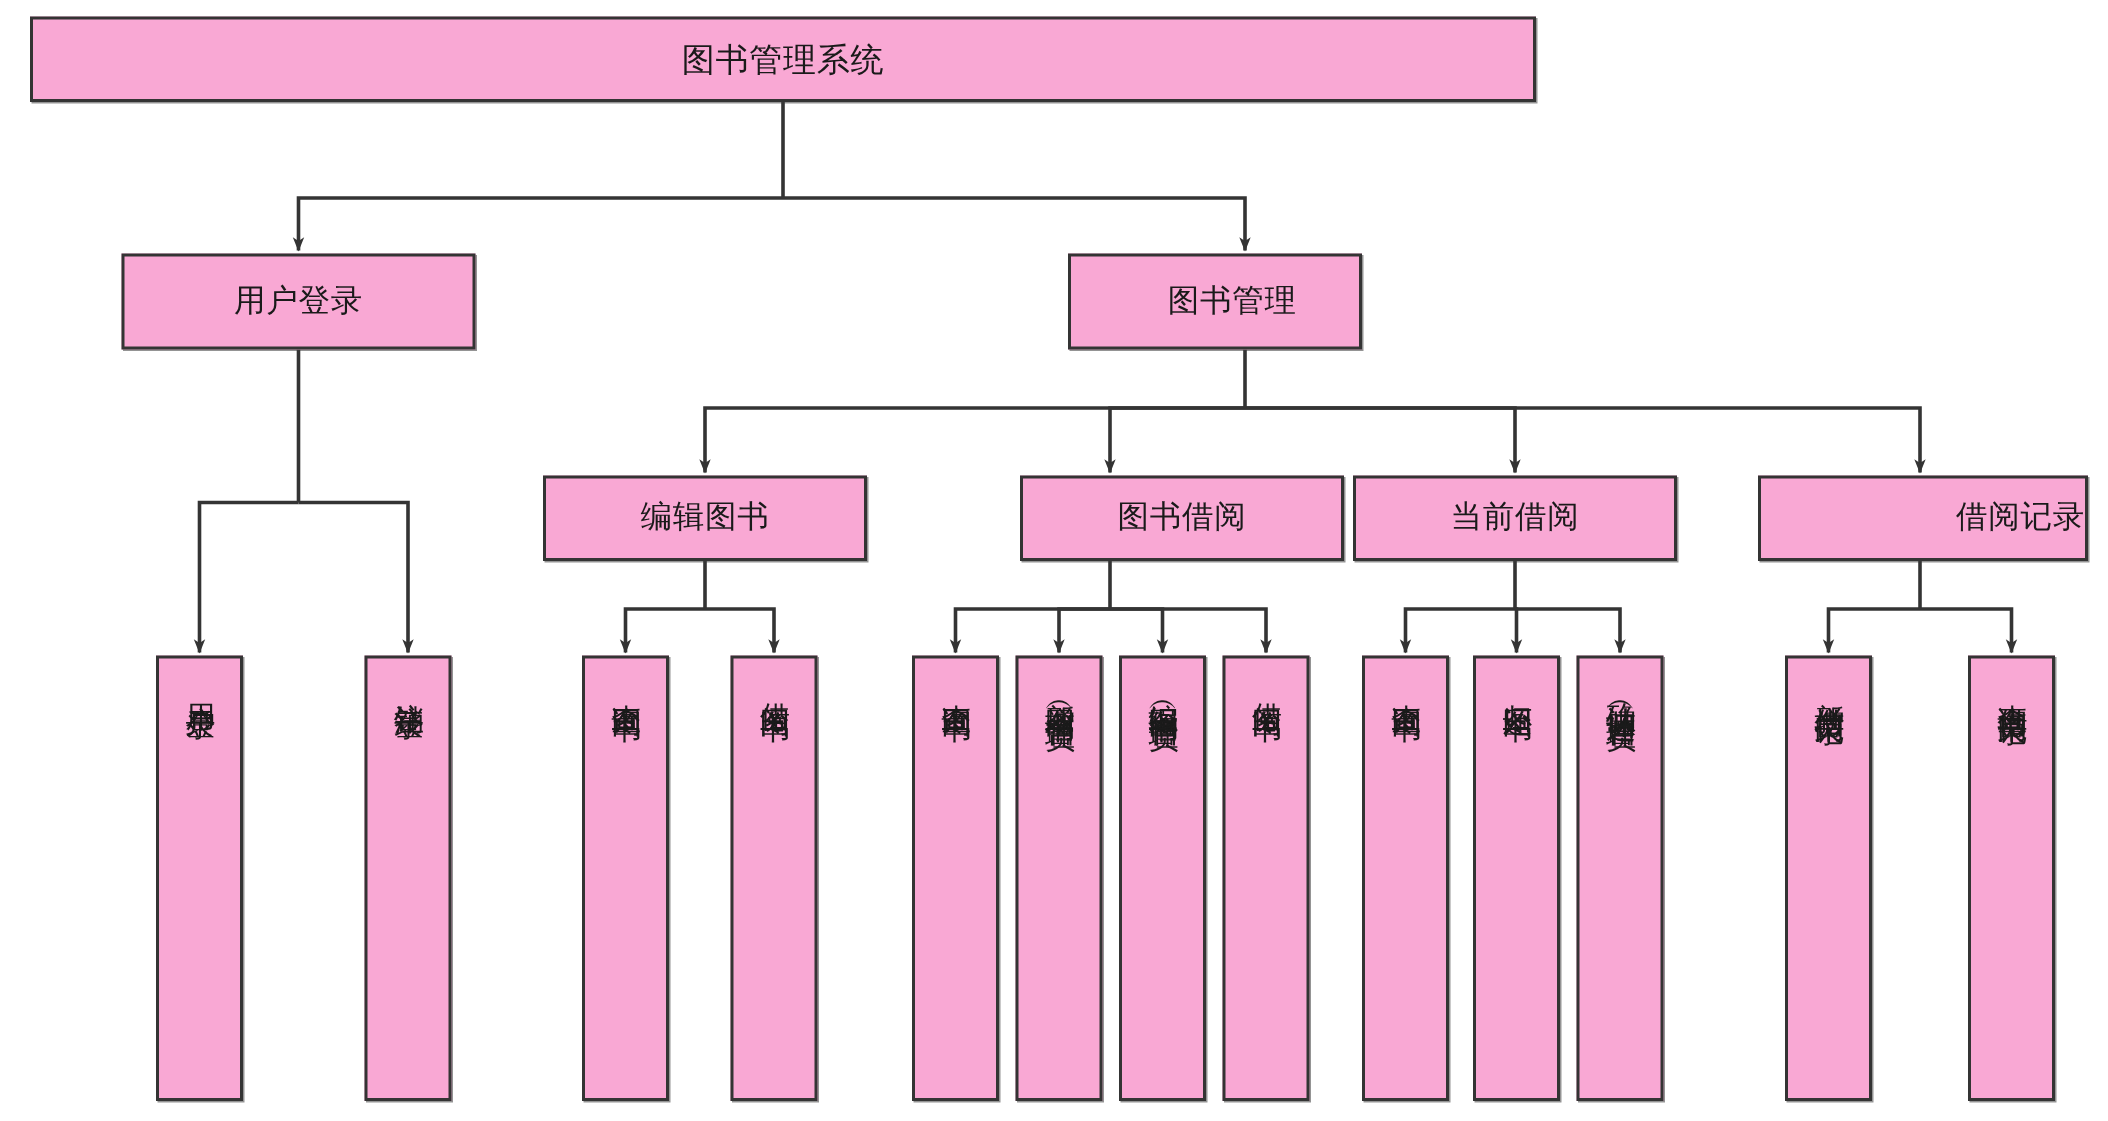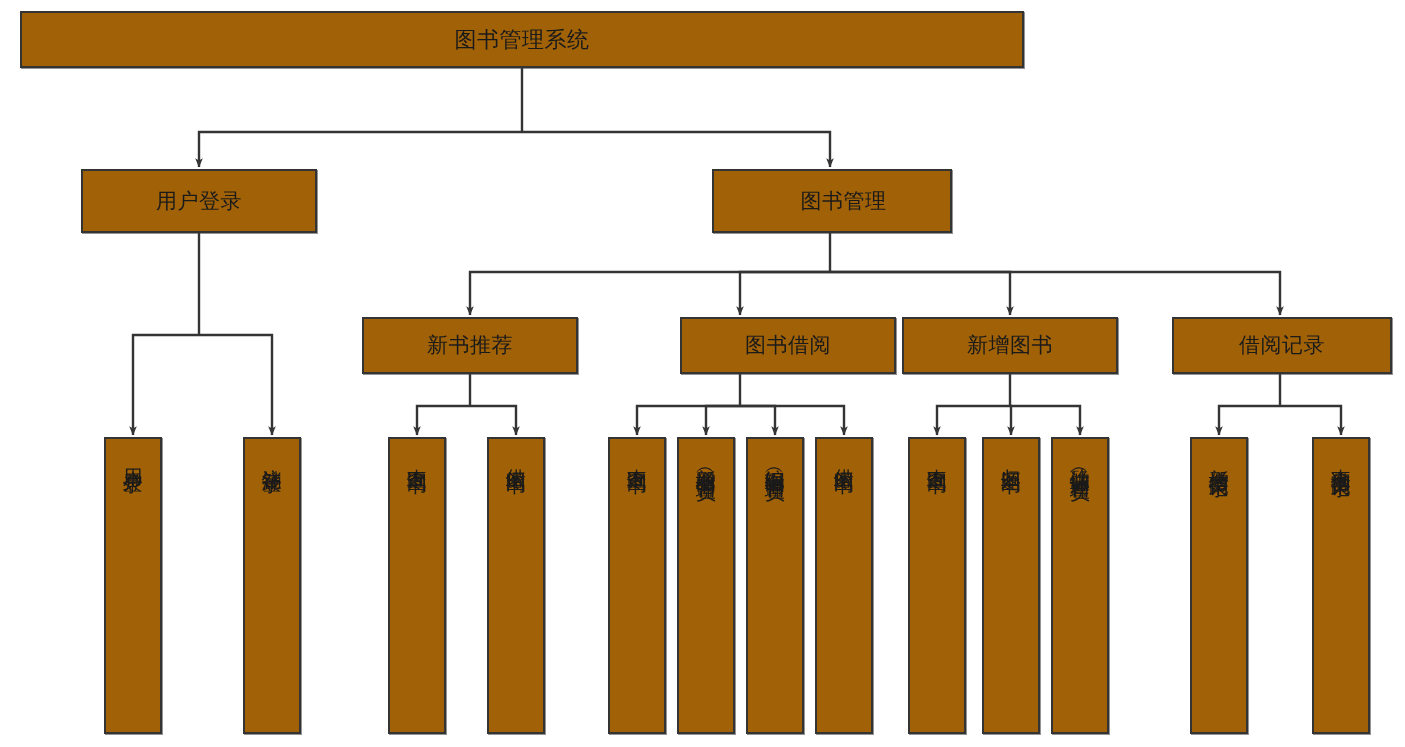--- a/index.html
+++ b/index.html
@@ -24,21 +24,21 @@
     position: absolute;
     left: 0;
     top: 0;
     width: 1405px;
     height: 747px;
     pointer-events: none;
   }
   .node {
     position: absolute;
     box-sizing: border-box;
-    background: #a16207;
+    background: #f9a8d4;
     border: 2px solid #343434;
     box-shadow: 1px 1px 0 0 rgba(60,60,60,0.55);
     display: flex;
     align-items: center;
     justify-content: center;
     overflow: hidden;
   }
   .node .node-label {
     color: #1a1a1a;
     font-size: 21px;
@@ -113,33 +113,33 @@
       </g>
   </svg>
 
   <div id="node-layer">
       <div class="node root" style="left: 20px; top: 11px; width: 1004px; height: 57px;">
         <span class="node-label">图书管理系统</span>
       </div>
       <div class="node" style="left: 81px; top: 169px; width: 236px; height: 64px;">
         <span class="node-label">用户登录</span>
       </div>
-      <div class="node" style="left: 712px; top: 169px; width: 240px; height: 64px; padding-left: 23px;">
+      <div class="node" style="left: 712px; top: 169px; width: 196px; height: 64px; padding-left: 23px;">
         <span class="node-label">图书管理</span>
       </div>
       <div class="node" style="left: 362px; top: 317px; width: 216px; height: 57px;">
-        <span class="node-label">新书推荐</span>
+        <span class="node-label">编辑图书</span>
       </div>
       <div class="node" style="left: 632px; top: 317px; width: 216px; height: 57px; margin-left: 48px;">
         <span class="node-label">图书借阅</span>
       </div>
       <div class="node" style="left: 902px; top: 317px; width: 216px; height: 57px;">
-        <span class="node-label">新增图书</span>
+        <span class="node-label">当前借阅</span>
       </div>
-      <div class="node" style="left: 1172px; top: 317px; width: 220px; height: 57px;">
+      <div class="node" style="left: 1172px; top: 317px; width: 220px; height: 57px; justify-content: flex-end;">
         <span class="node-label">借阅记录</span>
       </div>
       <div class="node vertical" style="left: 104px; top: 437px; width: 58px; height: 297px;">
         <span class="node-label">用户登录</span>
       </div>
       <div class="node vertical" style="left: 243px; top: 437px; width: 58px; height: 297px;">
         <span class="node-label">注销登录</span>
       </div>
       <div class="node vertical" style="left: 388px; top: 437px; width: 58px; height: 297px;">
         <span class="node-label">查询图书</span>

